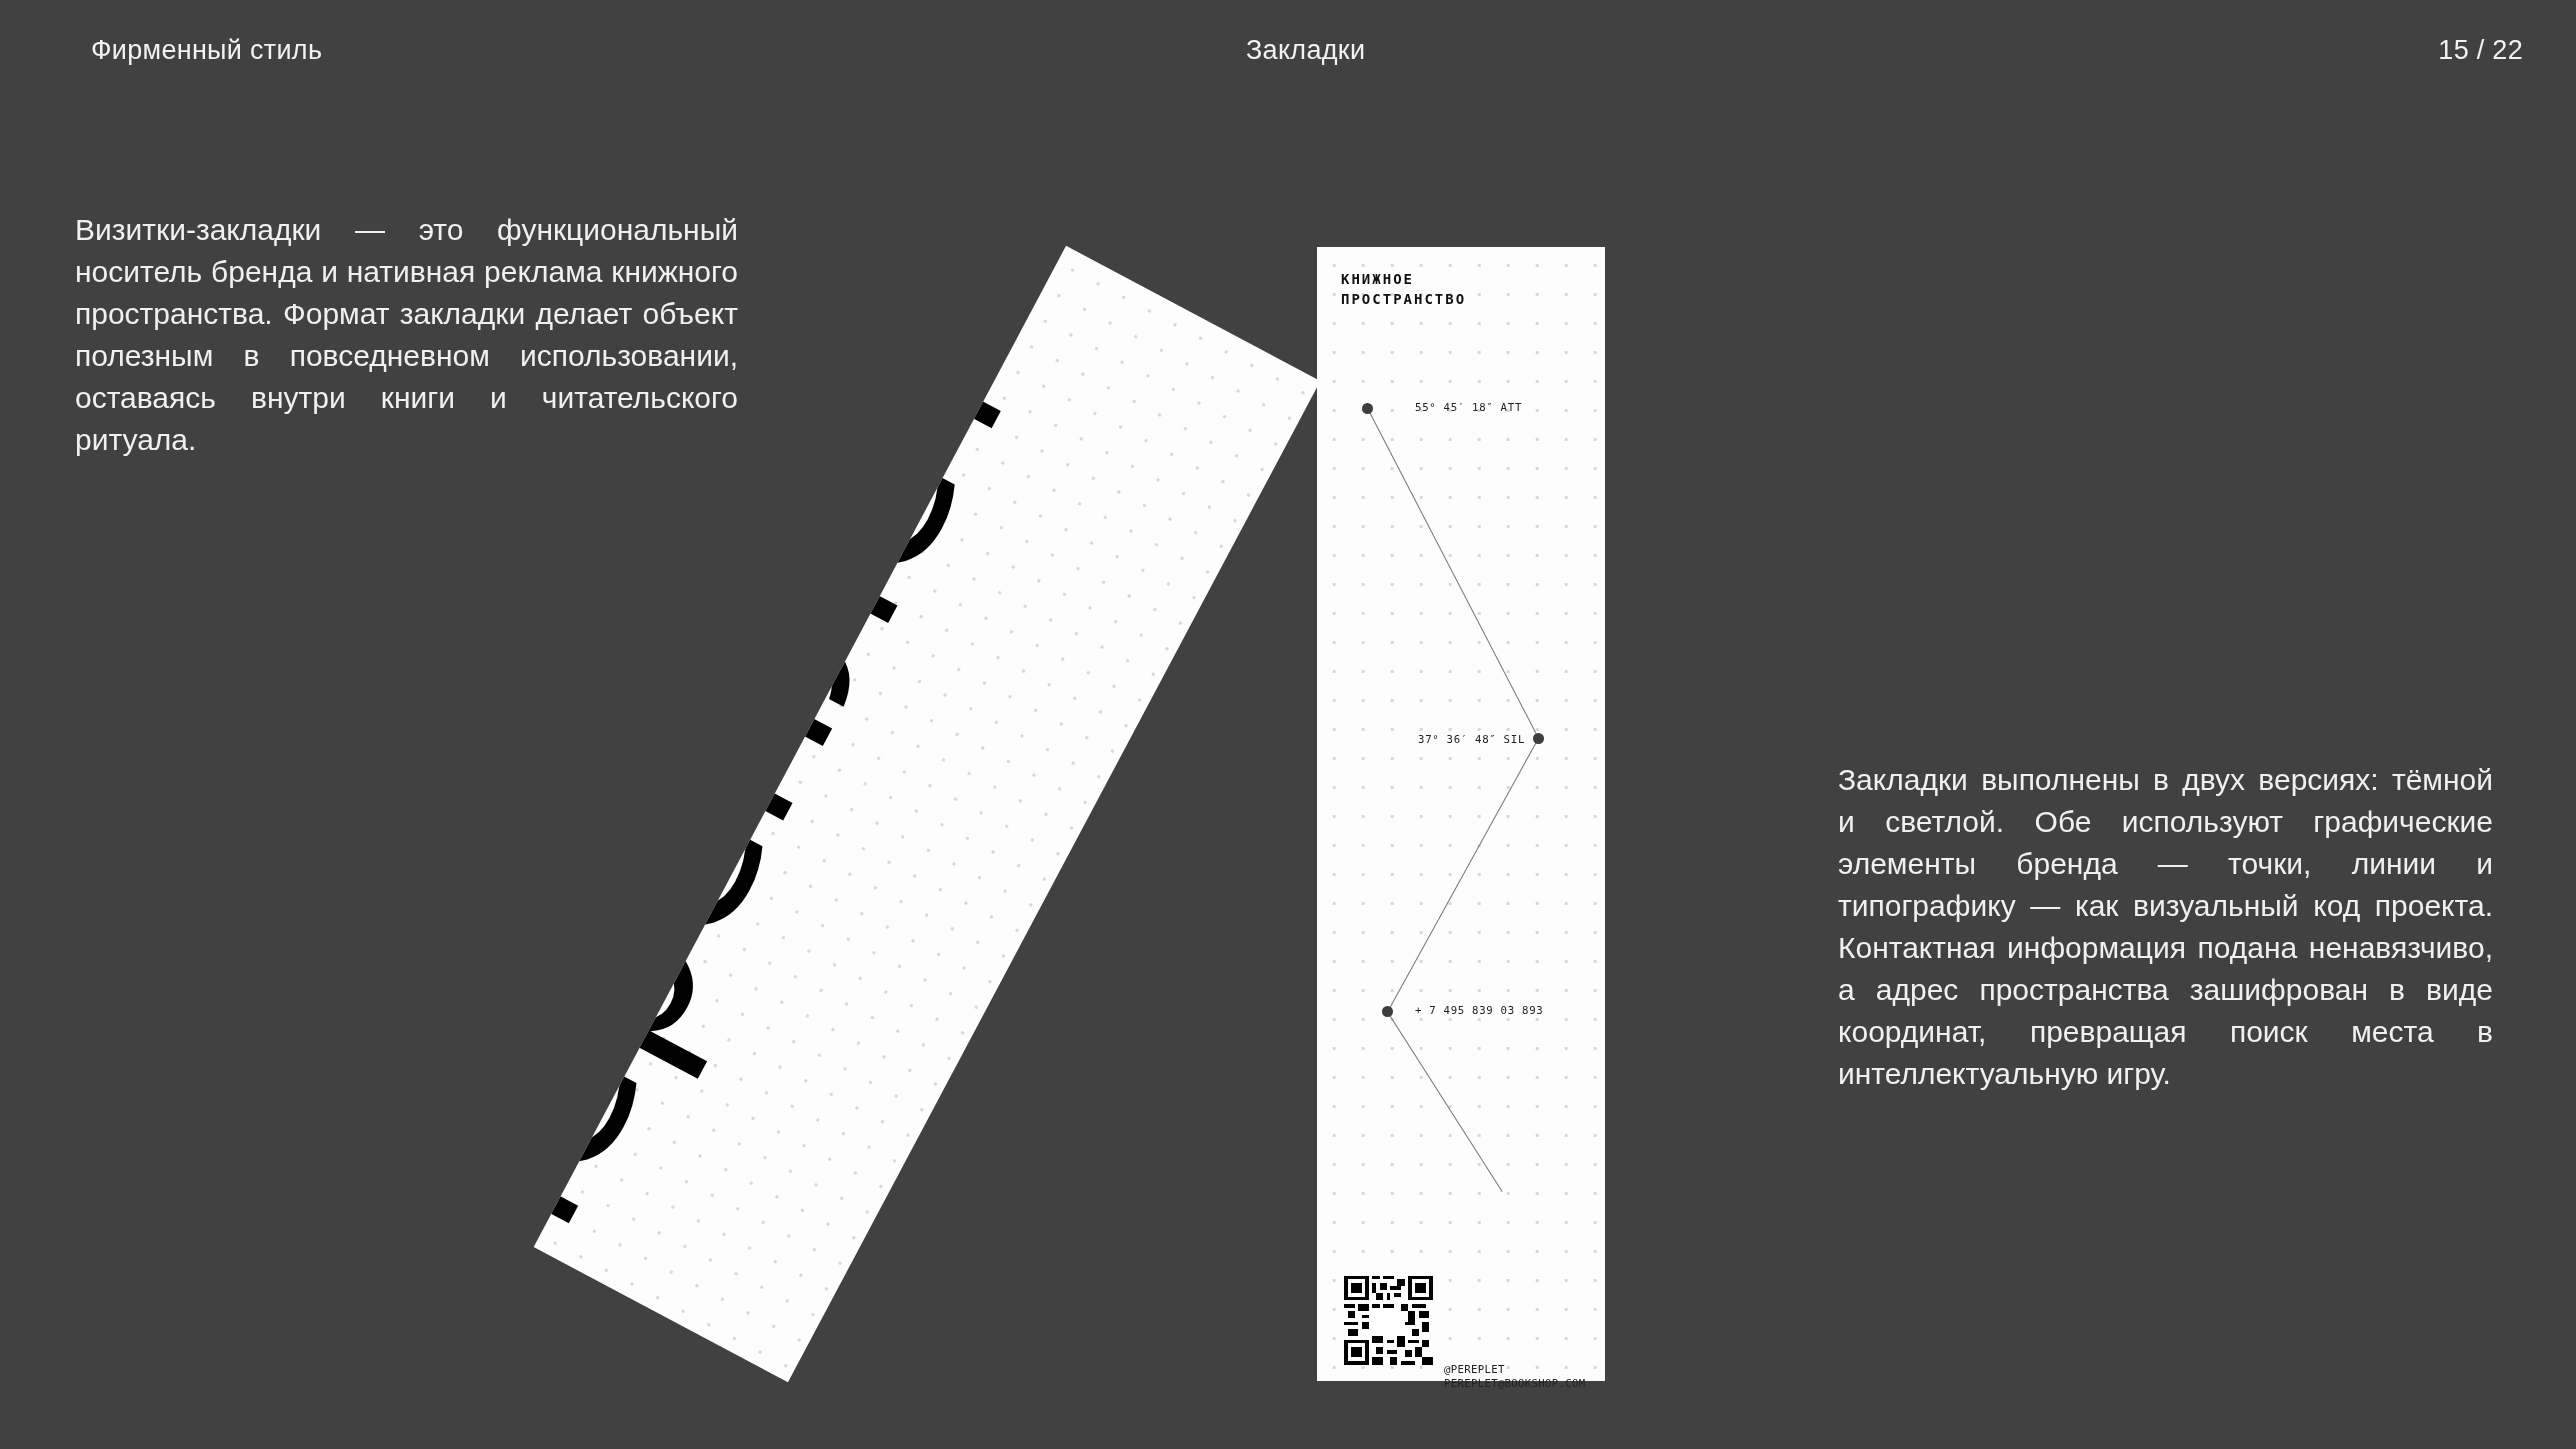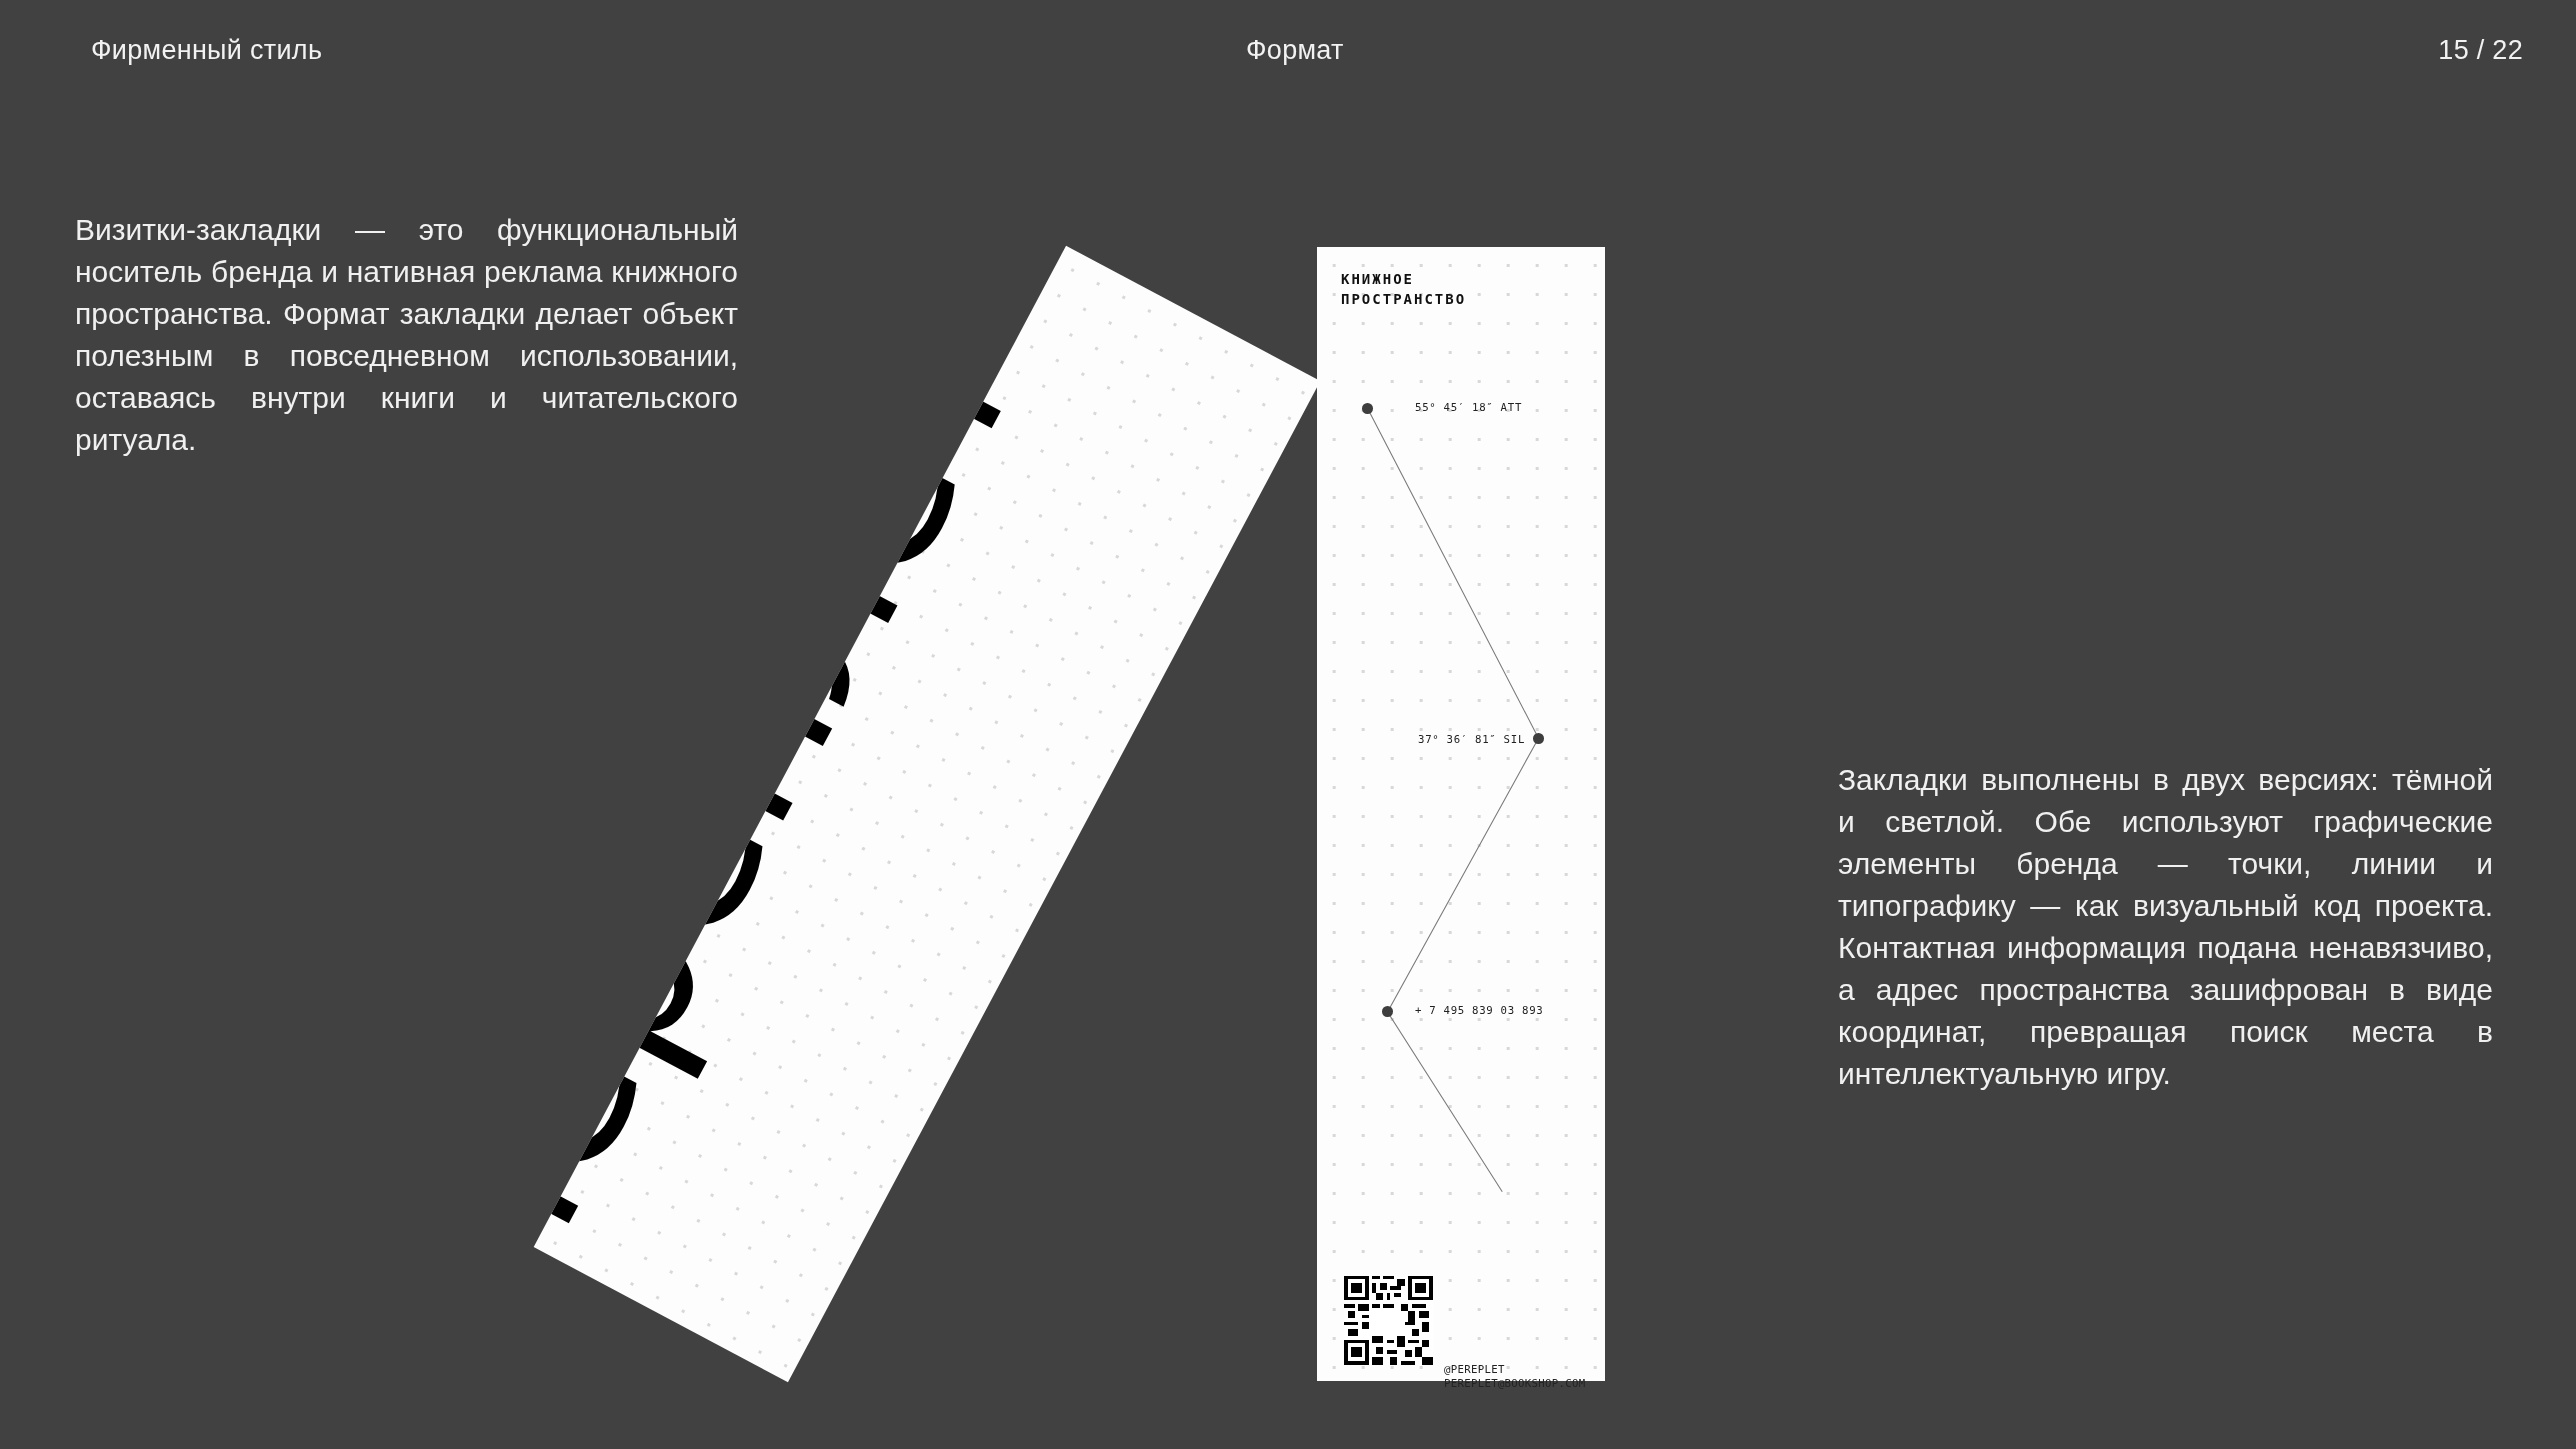--- a/index.html
+++ b/index.html
@@ -58,21 +58,21 @@
   .coord { position:absolute; font-size:10.7px; letter-spacing:0.7px; white-space:nowrap; }
   .dot { position:absolute; width:10.7px; height:10.7px; border-radius:50%; background:#3e3e3e; }
   .bm-str svg.lines { position:absolute; left:0; top:0; }
   .qr { position:absolute; left:27px; top:1028px; width:89px; height:90px; }
   .contact { position:absolute; left:127px; top:1083px; font-size:10.7px; line-height:14px; letter-spacing:0.3px;margin-top:33px; }
 </style>
 </head>
 <body>
 
 <div class="hdr left">Фирменный стиль</div>
-<div class="hdr center">Формат</div>
+<div class="hdr center">Закладки</div>
 <div class="hdr right">15 / 22</div>
 
 <div class="para left">
   <p>Визитки-закладки — это функциональный носитель бренда и нативная реклама книжного пространства. Формат закладки делает объект полезным в повседневном использовании, оставаясь внутри книги и читательского ритуала.</p>
 </div>
 
 <div class="para right">
   <p>Закладки выполнены в двух версиях: тёмной и светлой. Обе используют графические элементы бренда — точки, линии и типографику — как визуальный код проекта. Контактная информация подана ненавязчиво, а адрес пространства зашифрован в виде координат, превращая поиск места в интеллектуальную игру.</p>
 </div>
 
@@ -87,21 +87,21 @@
   </div>
 
   <svg class="lines" width="288" height="1134" viewBox="0 0 429 1690">
     <polyline points="75,240 330,732 105,1140 276,1408" fill="none" stroke="#7a7a7a" stroke-width="1.6"></polyline>
   </svg>
 
   <div class="dot" style="left:45px; top:156px;"></div>
   <div class="coord mono" style="left:98px; top:154px;">55° 45′ 18″ ATT</div>
 
   <div class="dot" style="left:216px; top:486px;"></div>
-  <div class="coord mono" style="left:101px; top:486px;">37° 36′ 81″ SIL</div>
+  <div class="coord mono" style="left:101px; top:486px;">37° 36′ 48″ SIL</div>
 
   <div class="dot" style="left:65px; top:759px;"></div>
   <div class="coord mono" style="left:98px; top:757px;">+ 7 495 839 03 893</div>
 
   <svg class="qr" viewBox="0 0 25 25" shape-rendering="crispEdges">
     <rect x="0" y="0" width="25" height="25" fill="#fff"></rect>
     <g fill="#000">
       <rect x="0" y="0" width="7" height="7"></rect>
         <rect x="1" y="1" width="5" height="5" fill="#fff"></rect>
         <rect x="2" y="2" width="3" height="3"></rect>

